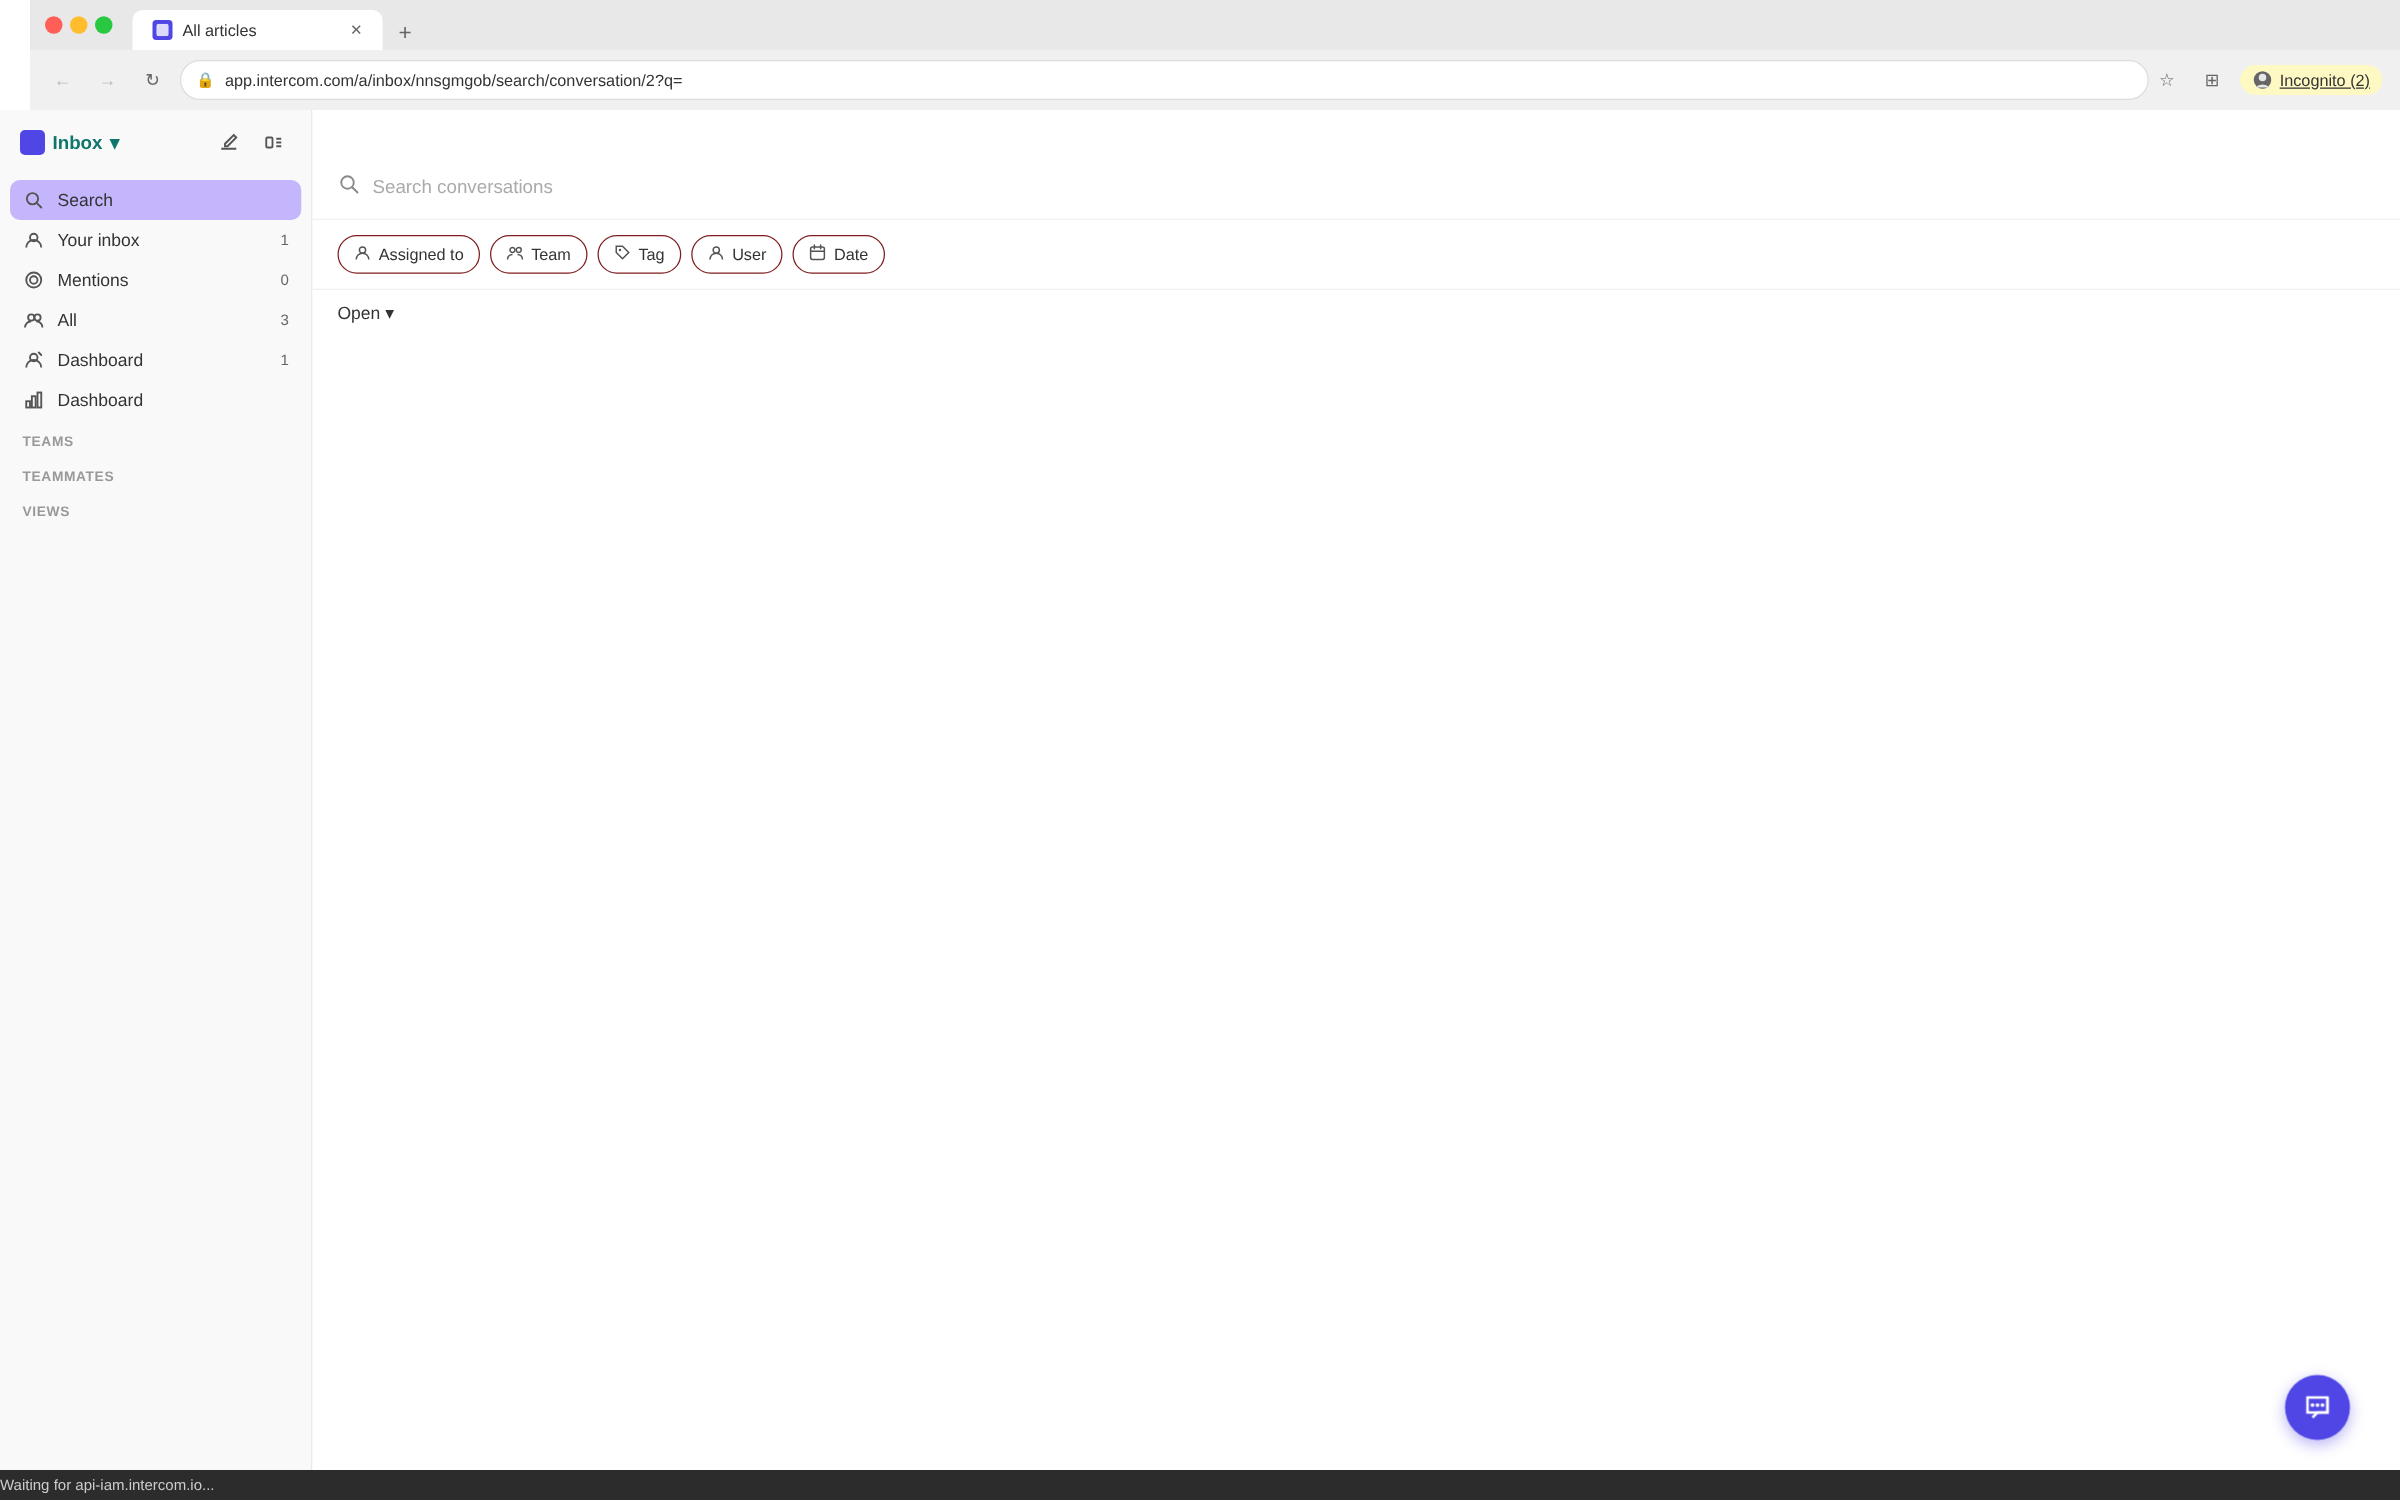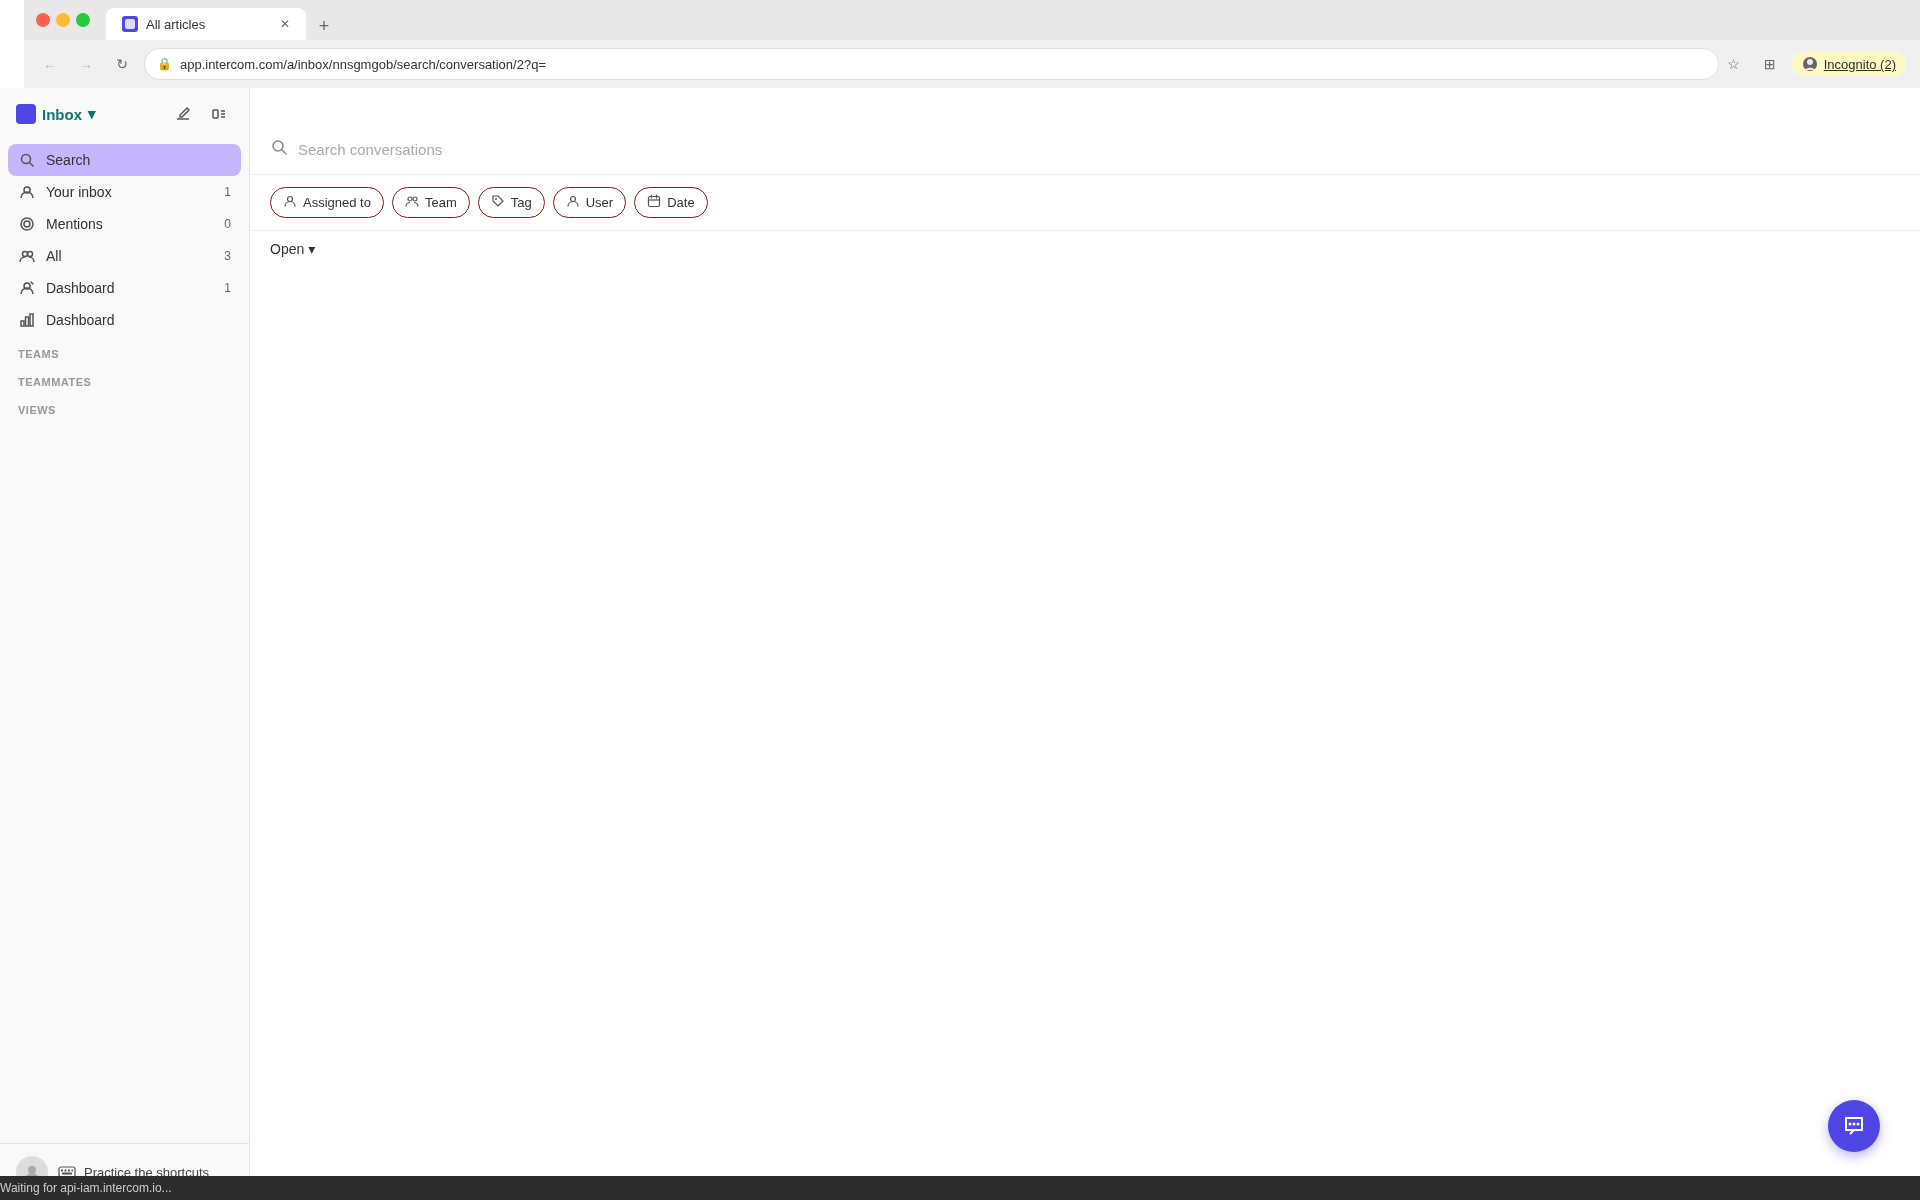--- a/index.html
+++ b/index.html
@@ -223,39 +223,20 @@
         <span class="item-label">Dashboard</span>
       </div>
 
       <div class="sidebar-section-label">TEAMS</div>
 
       <div class="sidebar-section-label">TEAMMATES</div>
 
       <div class="sidebar-section-label">VIEWS</div>
     </div>
 
-    <div class="sidebar-footer">
-      <div class="avatar">
-        <svg width="20" height="20" viewBox="0 0 20 20" fill="none">
-            <circle cx="10" cy="8" r="4" fill="#aaa"></circle>
-            <path d="M3 18c0-3.9 3.1-7 7-7s7 3.1 7 7" fill="#aaa"></path>
-          </svg>
-      </div>
-      <div class="practice-shortcuts">
-        <svg width="18" height="18" viewBox="0 0 18 18" fill="none">
-          <rect x="1" y="4" width="16" height="10" rx="2" stroke="#555" stroke-width="1.2" fill="none"></rect>
-          <rect x="3" y="6.5" width="2" height="2" rx="0.5" fill="#555"></rect>
-          <rect x="6.5" y="6.5" width="2" height="2" rx="0.5" fill="#555"></rect>
-          <rect x="10" y="6.5" width="2" height="2" rx="0.5" fill="#555"></rect>
-          <rect x="13.5" y="6.5" width="1.5" height="2" rx="0.5" fill="#555"></rect>
-          <rect x="4" y="9.5" width="10" height="2" rx="0.5" fill="#555"></rect>
-        </svg>
-        <span>Practice the shortcuts</span>
-      </div>
-    </div>
   </div>
 
   <div class="main-content">
     <div class="search-header">
       <span class="search-icon">
         <svg width="18" height="18" viewBox="0 0 18 18" fill="none">
             <circle cx="8" cy="8" r="5" stroke="#888" stroke-width="1.5"></circle>
             <line x1="12" y1="12" x2="16" y2="16" stroke="#888" stroke-width="1.5" stroke-linecap="round"></line>
           </svg>
       </span>

